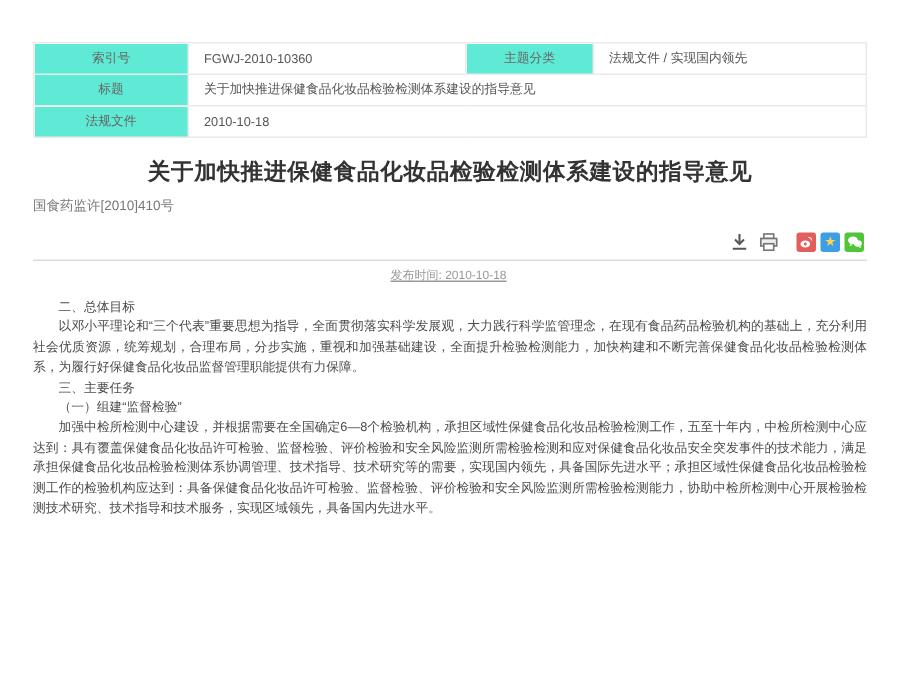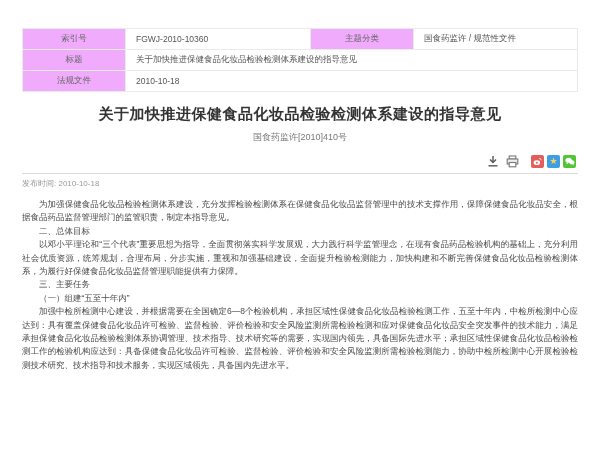--- a/index.html
+++ b/index.html
@@ -8,57 +8,57 @@
     width:600px; height:450px; background:#ffffff; overflow:hidden;
     font-family:"Liberation Sans","DejaVu Sans",sans-serif; color:#444;
   }
   .page { padding:28px 22px 0 22px; }
 
   
   table.meta { width:556px; border-collapse:collapse; table-layout:fixed;
     font-size:8.5px; color:#555; }
   table.meta td { border:1px solid #eaeaea; height:21px; padding:0 10px;
     overflow:hidden; white-space:nowrap; }
-  td.lbl { background:#f0abfc; text-align:center; color:#666; padding:0 4px; }
-  .w-l1 { width:103px; } .w-v1 { width:185px; } .w-l2 { width:103px; }
+  td.lbl { background:#5eead4; text-align:center; color:#666; padding:0 4px; }
+  .w-l1 { width:103px; } .w-v1 { width:185px; } .w-l2 { width:85px; }
 
   
   .title { font-size:15px; font-weight:bold; color:#333; text-align:center;
     margin:13px 0 7px 0; letter-spacing:0.5px; }
-  .docnum { text-align:center; font-size:9px; color:#777; margin-bottom:10px; }
+  .docnum { text-align:left; font-size:9px; color:#777; margin-bottom:10px; }
 
   .toolbar { display:flex; justify-content:flex-end; align-items:center;
     gap:5px; padding:0 2px 5px 0; border-bottom:1px solid #dcdcdc; }
   .tool-btn { width:14px; height:14px; display:flex; align-items:center;
     justify-content:center; cursor:pointer; }
   .share-group { display:flex; gap:3px; margin-left:7px; }
   .share { width:13px; height:13px; border-radius:2px; display:flex;
     align-items:center; justify-content:center; cursor:pointer; }
   .share .star { font-size:9px; line-height:1; }
 
-  .pubtime { text-align:left; font-size:8px; color:#999; margin:4px 2px 0 0; }
+  .pubtime { text-align:center; font-size:8px; color:#999; margin:4px 2px 0 0;text-decoration:underline; }
 
   
   .body-text { margin-top:9px; font-size:8.5px; line-height:13.4px;
     color:#4a4a4a; text-align:justify; }
   .body-text p { margin:0; }
   .body-text p.ind { text-indent:2em; }
 </style>
 </head>
 <body>
 
 <div class="page">
 
   <table class="meta">
     <tbody>
         <tr>
       <td class="lbl w-l1">索引号</td>
       <td class="w-v1">FGWJ-2010-10360</td>
       <td class="lbl w-l2">主题分类</td>
-      <td>国食药监许 / 规范性文件</td>
+      <td>法规文件 / 实现国内领先</td>
     </tr>
     <tr>
       <td class="lbl">标题</td>
       <td colspan="3">关于加快推进保健食品化妆品检验检测体系建设的指导意见</td>
     </tr>
     <tr>
       <td class="lbl">法规文件</td>
       <td colspan="3">2010-10-18</td>
     </tr>
   </tbody>
@@ -100,21 +100,20 @@
           <ellipse cx="7.6" cy="6" rx="2.9" ry="2.4"></ellipse>
           <path d="M9.2 7.8l1 1.5-2-.6z"></path>
         </svg>
       </span>
     </span>
   </div>
 
   <div class="pubtime">发布时间: 2010-10-18</div>
 
   <div class="body-text">
-    <p class="ind">为加强保健食品化妆品检验检测体系建设，充分发挥检验检测体系在保健食品化妆品监督管理中的技术支撑作用，保障保健食品化妆品安全，根据食品药品监督管理部门的监管职责，制定本指导意见。</p>
     <p class="ind">二、总体目标</p>
     <p class="ind">以邓小平理论和“三个代表”重要思想为指导，全面贯彻落实科学发展观，大力践行科学监管理念，在现有食品药品检验机构的基础上，充分利用社会优质资源，统筹规划，合理布局，分步实施，重视和加强基础建设，全面提升检验检测能力，加快构建和不断完善保健食品化妆品检验检测体系，为履行好保健食品化妆品监督管理职能提供有力保障。</p>
     <p class="ind">三、主要任务</p>
-    <p class="ind">（一）组建“五至十年内”</p>
+    <p class="ind">（一）组建“监督检验”</p>
     <p class="ind">加强中检所检测中心建设，并根据需要在全国确定6—8个检验机构，承担区域性保健食品化妆品检验检测工作，五至十年内，中检所检测中心应达到：具有覆盖保健食品化妆品许可检验、监督检验、评价检验和安全风险监测所需检验检测和应对保健食品化妆品安全突发事件的技术能力，满足承担保健食品化妆品检验检测体系协调管理、技术指导、技术研究等的需要，实现国内领先，具备国际先进水平；承担区域性保健食品化妆品检验检测工作的检验机构应达到：具备保健食品化妆品许可检验、监督检验、评价检验和安全风险监测所需检验检测能力，协助中检所检测中心开展检验检测技术研究、技术指导和技术服务，实现区域领先，具备国内先进水平。</p>
   </div>
 
 </div>
 
 </body></html>

